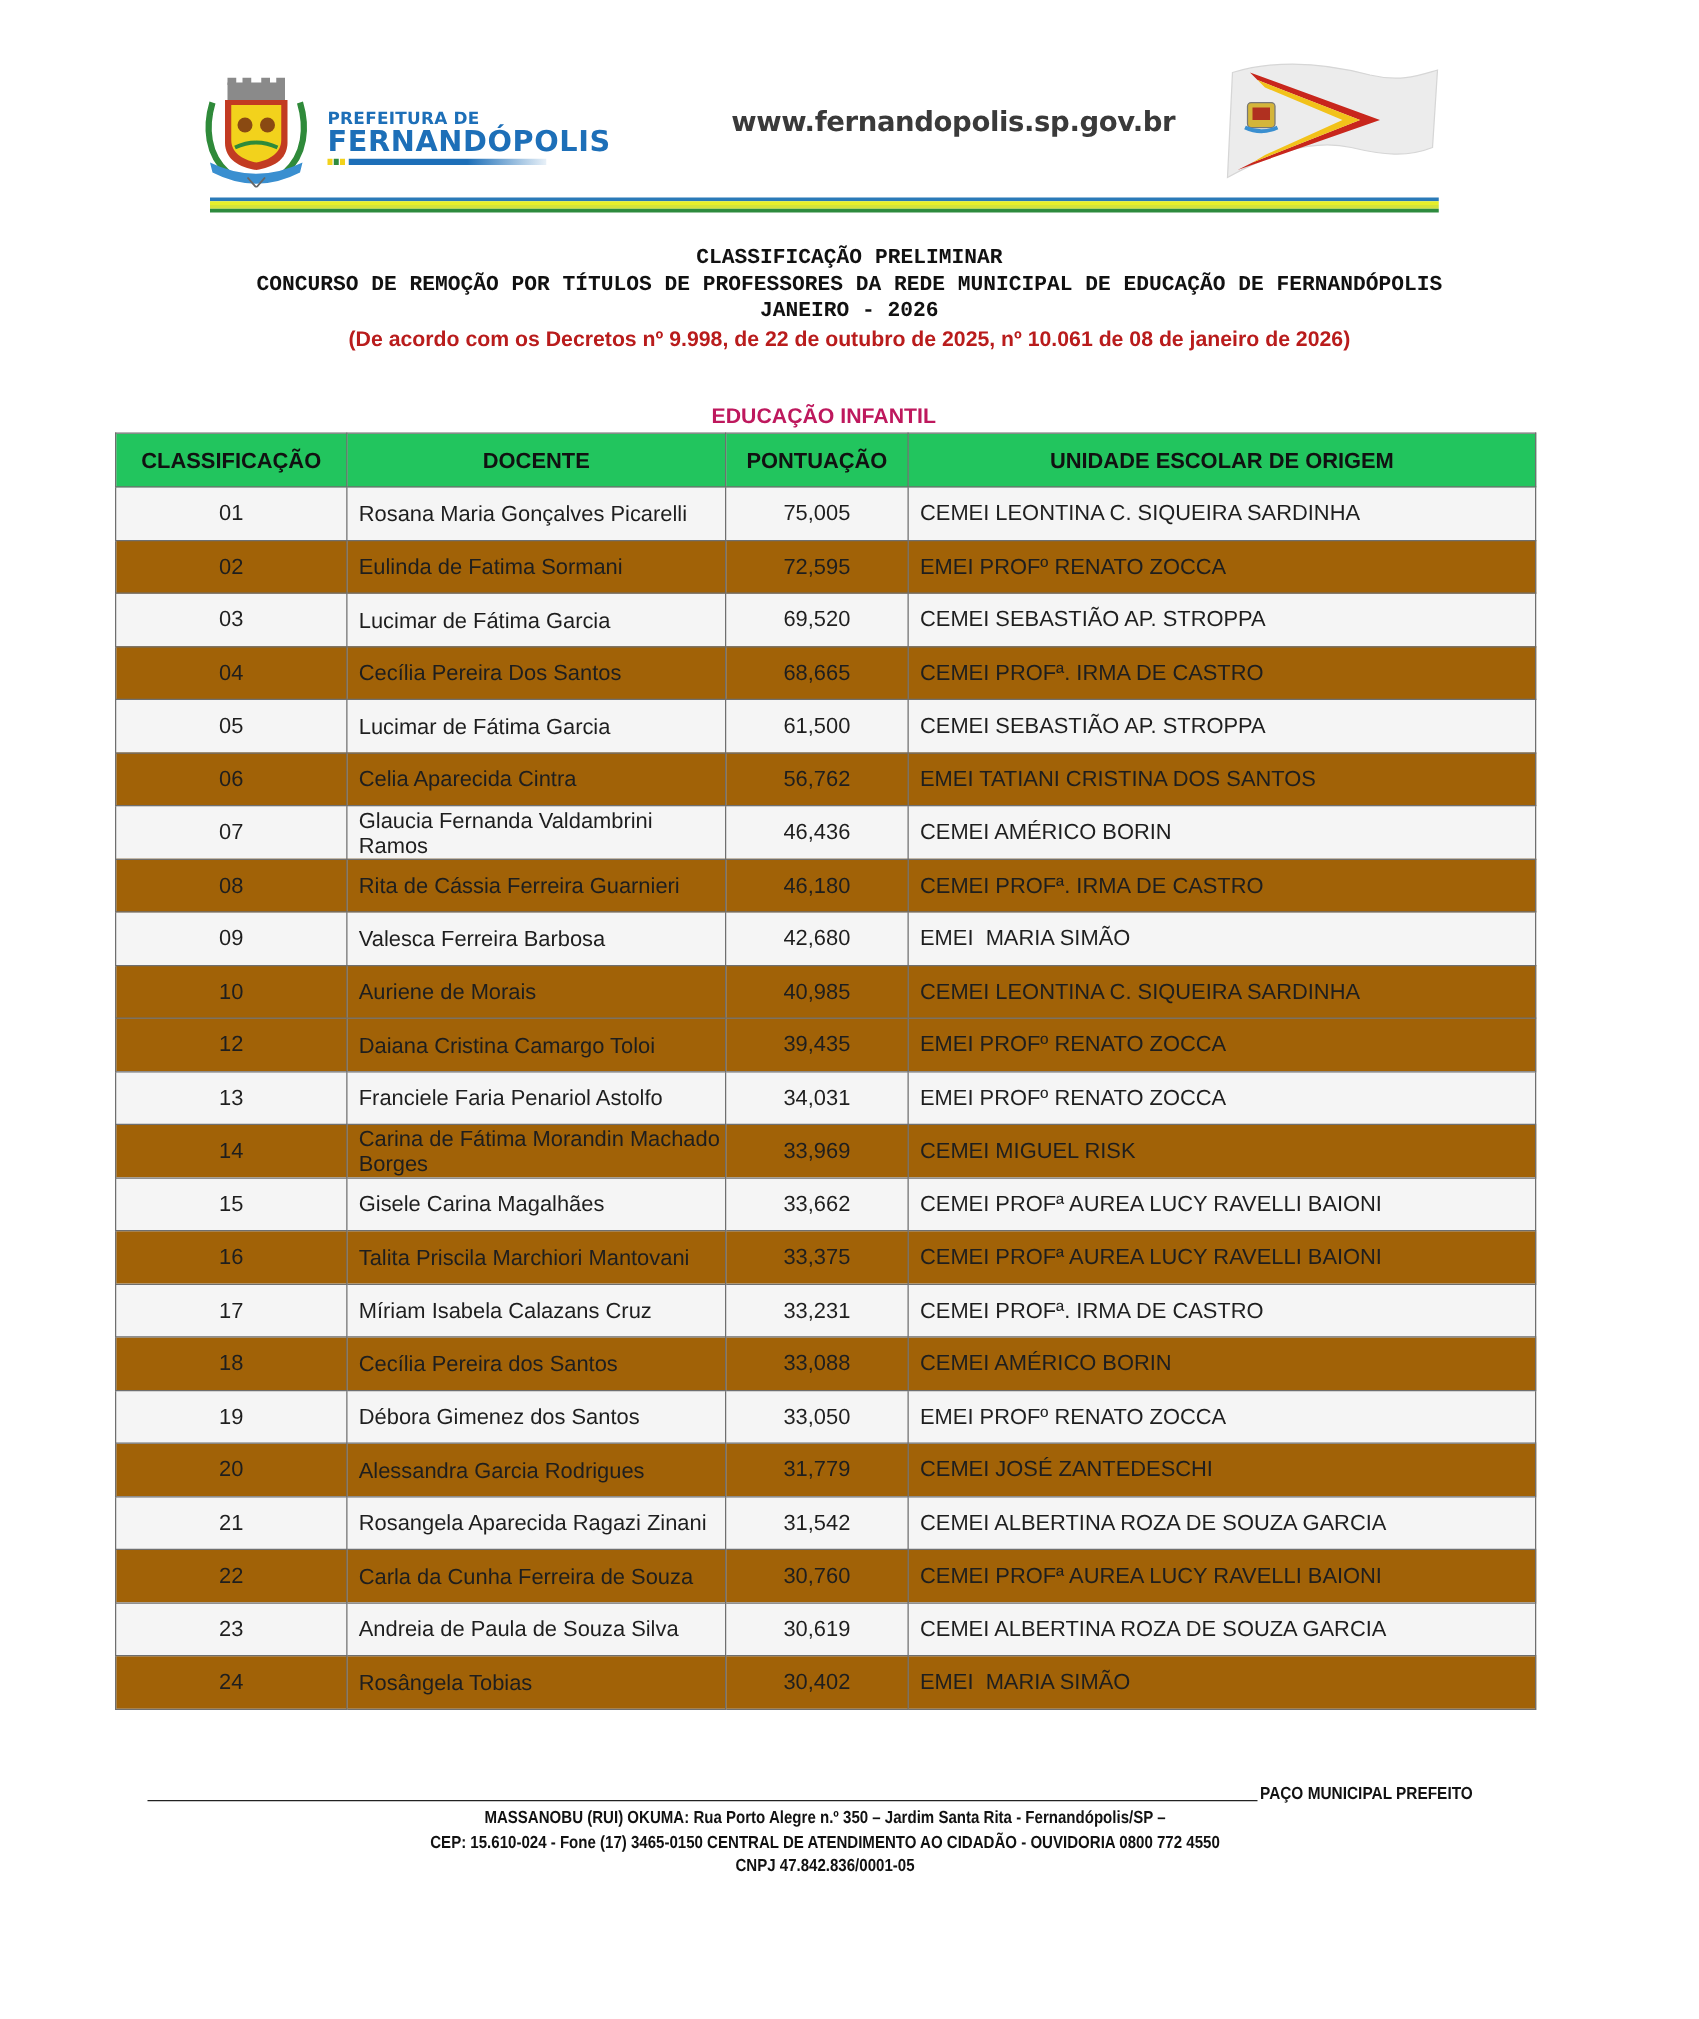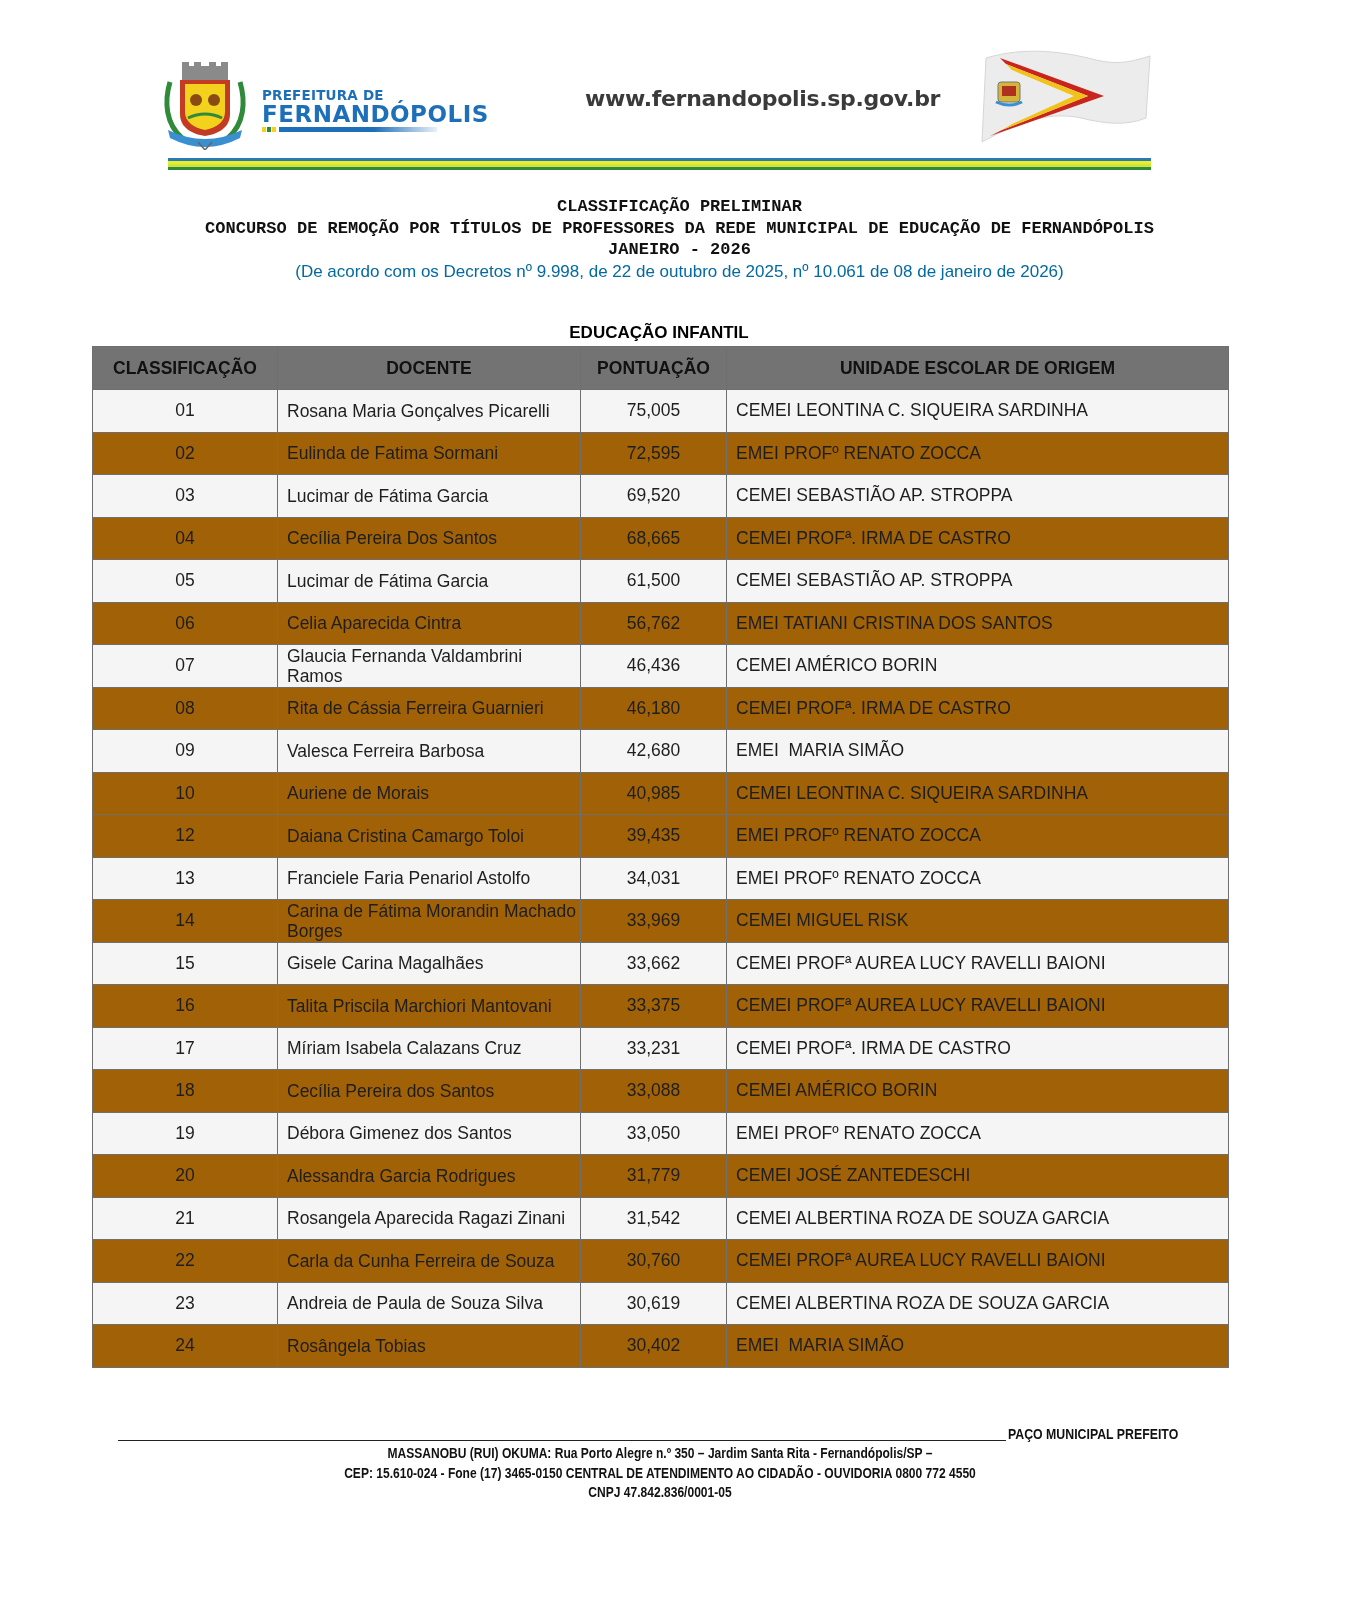--- a/index.html
+++ b/index.html
@@ -30,37 +30,37 @@
       font-family: "DejaVu Sans", sans-serif; font-weight: bold; font-size: 22px;
       color: #3a3a3a; letter-spacing: -0.3px;
     }
     .flag { position: absolute; left: 976px; top: 46px; width: 176px; height: 100px; }
     .stripes { position: absolute; left: 168px; top: 158px; width: 983px; height: 12px; }
     .stripes div { height: 3px; }
 
     
     .titles { position: absolute; left: 0; top: 196px; width: 1359px; text-align: center; }
     .titles .t-bold { font-weight: bold; font-size: 17px; line-height: 21.5px; color: #111; font-family: Liberation Mono, monospace; }
-    .titles .t-sub { font-size: 17px; line-height: 22px; color: #0369a1; }
+    .titles .t-sub { font-size: 17px; line-height: 22px; color: #b91c1c; font-weight: bold; }
     .section-title {
       position: absolute; left: 0; top: 323px; width: 1318px; text-align: center;
-      font-weight: bold; font-size: 17px; color: #000000;
+      font-weight: bold; font-size: 17px; color: #be185d;
     }
 
     
     table.rank {
       position: absolute; left: 92px; top: 346px; width: 1136px;
       border-collapse: collapse; table-layout: fixed; font-size: 17.5px;
     }
     table.rank th, table.rank td {
       border: 1.5px solid #6f6f6f; padding: 0; vertical-align: middle;
     }
     table.rank th {
       height: 42px; font-weight: bold; font-size: 17.5px; text-align: center;
-      background: #737373; color: #111;
+      background: #22c55e; color: #111;
     }
     table.rank td { height: 41.5px; color: #1e1e1e; }
     table.rank tr.shade td { background: #f5f5f5; }
     table.rank tr.plain td { background: #a16207; }
     td.c-rank, td.c-score { text-align: center; }
     td.c-name { padding-left: 9px !important; line-height: 20px; }
     td.c-unit { padding-left: 9px !important; }
 
     
     .footer-line {

